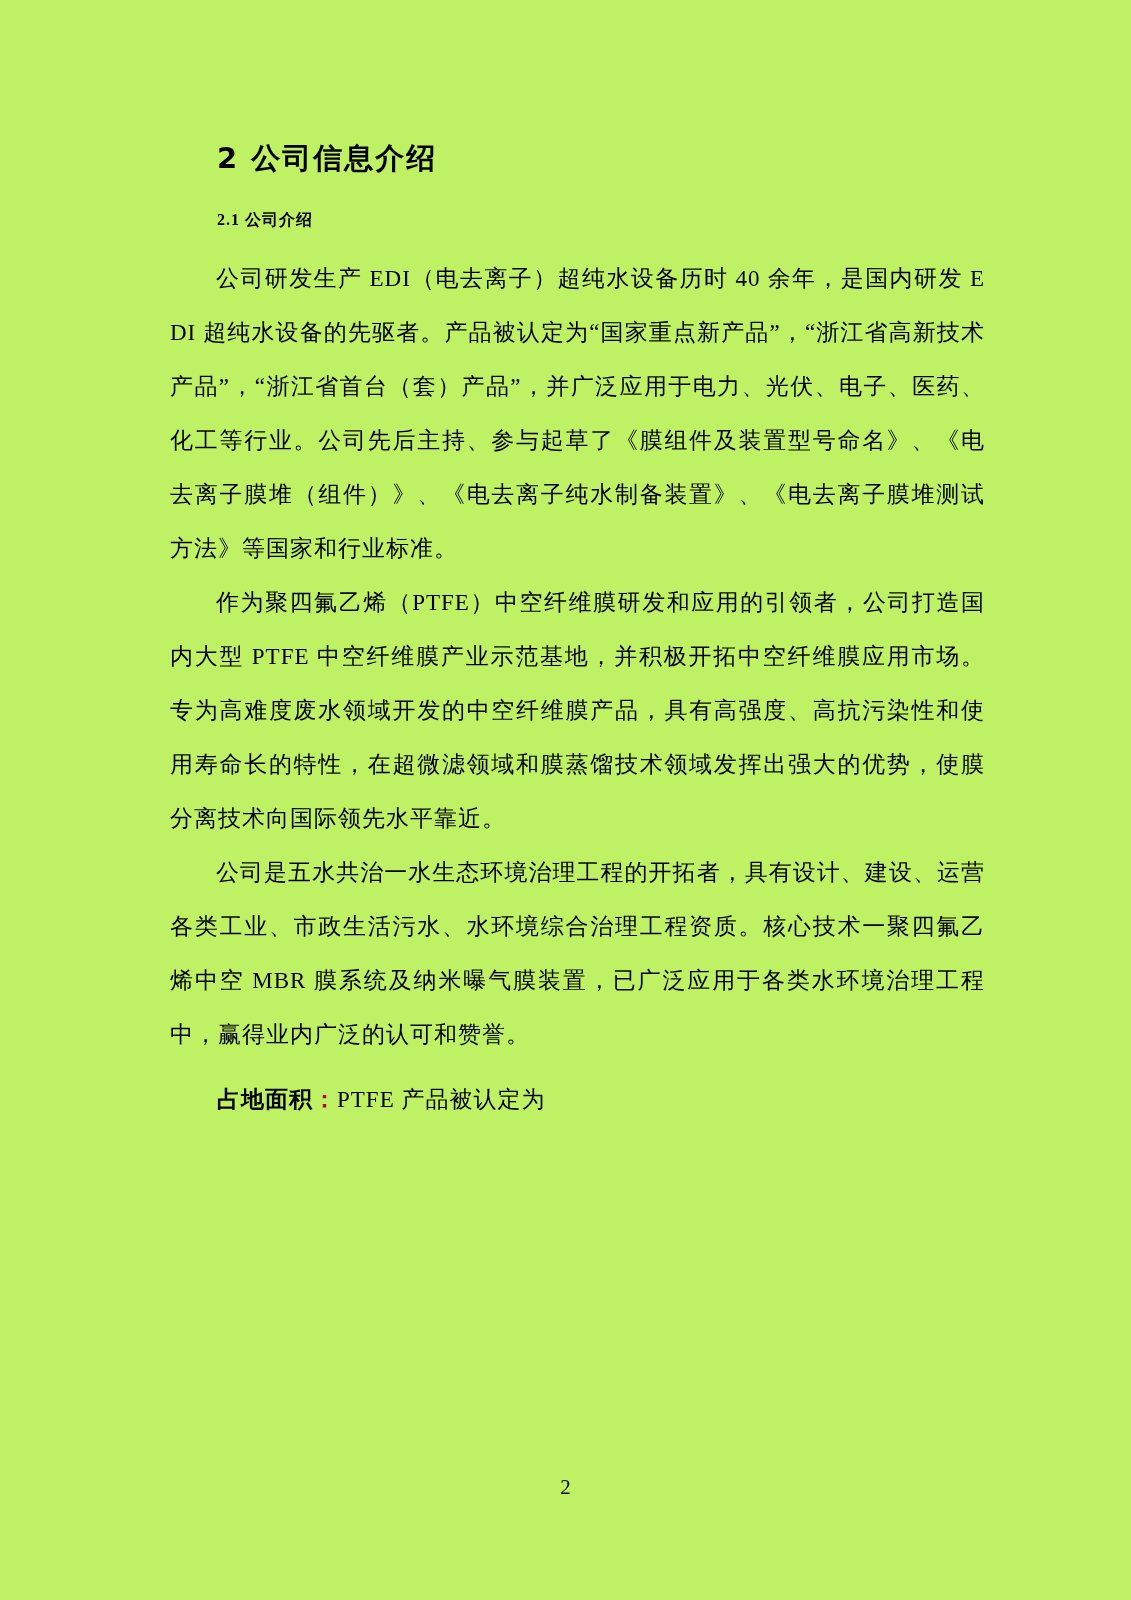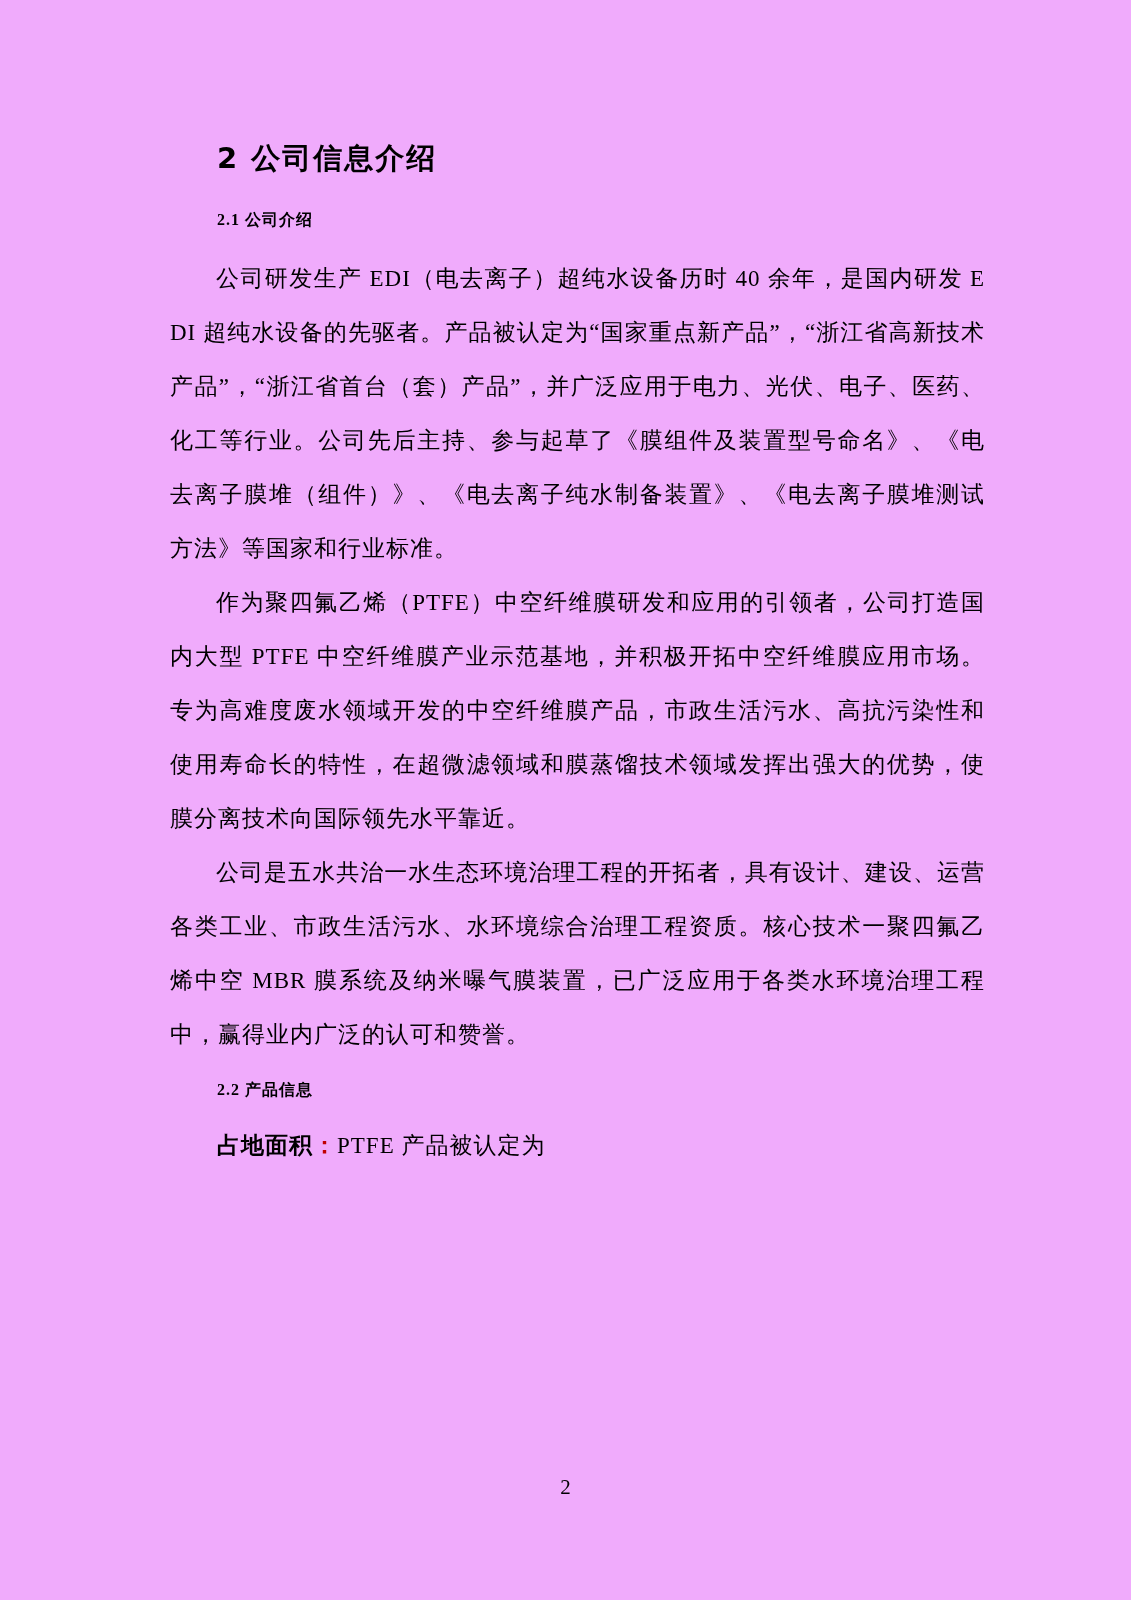--- a/index.html
+++ b/index.html
@@ -4,21 +4,21 @@
 <style>
   html, body {
     margin: 0;
     padding: 0;
     background: #ffffff;
   }
   .page {
     position: relative;
     width: 1131px;
     height: 1600px;
-    background: #f0abfc;
+    background: #bef264;
     box-sizing: border-box;
     padding: 140px 146px 8px 170px;
     overflow: hidden;
     color: #000000;
     font-family: "Liberation Serif", "DejaVu Serif", serif;
   }
   .h1 {
     font-family: "DejaVu Sans", "Liberation Sans", sans-serif;
     font-size: 29px;
     font-weight: 700;
@@ -83,25 +83,24 @@
 <body>
 
 <div class="page">
 
   <div class="h1">2 公司信息介绍</div>
 
   <div class="h2">2.1 公司介绍</div>
 
   <div class="body-text">
     <p>公司研发生产 EDI（电去离子）超纯水设备历时 40 余年，是国内研发 EDI 超纯水设备的先驱者。产品被认定为“国家重点新产品”，“浙江省高新技术产品”，“浙江省首台（套）产品”，并广泛应用于电力、光伏、电子、医药、化工等行业。公司先后主持、参与起草了《膜组件及装置型号命名》、《电去离子膜堆（组件）》、《电去离子纯水制备装置》、《电去离子膜堆测试方法》等国家和行业标准。</p>
-    <p>作为聚四氟乙烯（PTFE）中空纤维膜研发和应用的引领者，公司打造国内大型 PTFE 中空纤维膜产业示范基地，并积极开拓中空纤维膜应用市场。专为高难度废水领域开发的中空纤维膜产品，市政生活污水、高抗污染性和使用寿命长的特性，在超微滤领域和膜蒸馏技术领域发挥出强大的优势，使膜分离技术向国际领先水平靠近。</p>
+    <p>作为聚四氟乙烯（PTFE）中空纤维膜研发和应用的引领者，公司打造国内大型 PTFE 中空纤维膜产业示范基地，并积极开拓中空纤维膜应用市场。专为高难度废水领域开发的中空纤维膜产品，具有高强度、高抗污染性和使用寿命长的特性，在超微滤领域和膜蒸馏技术领域发挥出强大的优势，使膜分离技术向国际领先水平靠近。</p>
     <p>公司是五水共治一水生态环境治理工程的开拓者，具有设计、建设、运营各类工业、市政生活污水、水环境综合治理工程资质。核心技术一聚四氟乙烯中空 MBR 膜系统及纳米曝气膜装置，已广泛应用于各类水环境治理工程中，赢得业内广泛的认可和赞誉。</p>
   </div>
 
-  <div class="h2 h2-second">2.2 产品信息</div>
 
   <div class="product-line">
     <span class="product-label">占地面积</span><span class="product-colon">：</span><span class="product-value">PTFE 产品被认定为</span>
   </div>
 
   <div class="page-number">2</div>
 
 </div>
 
 </body></html>

